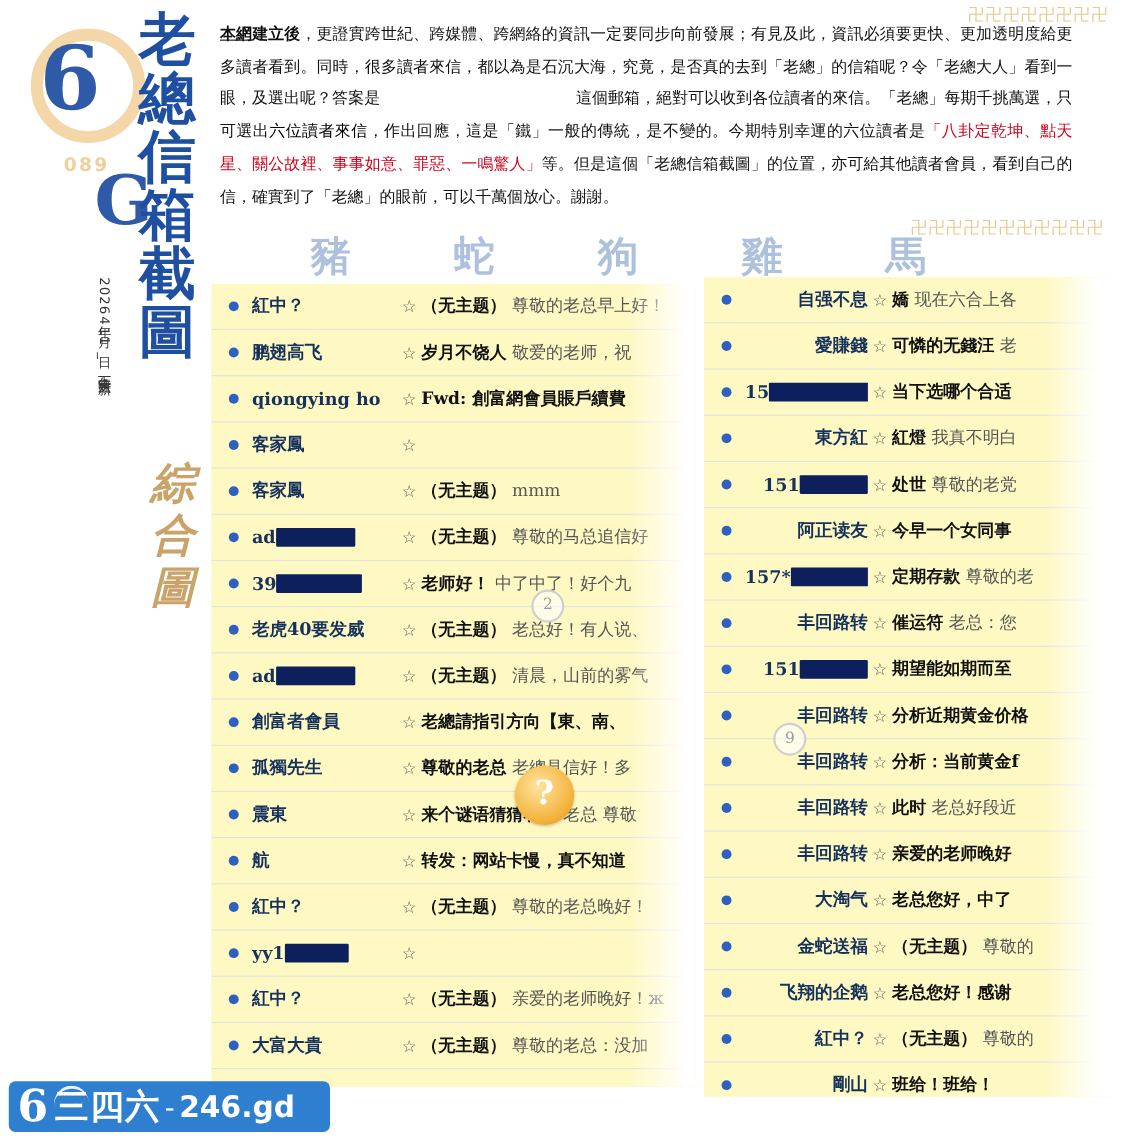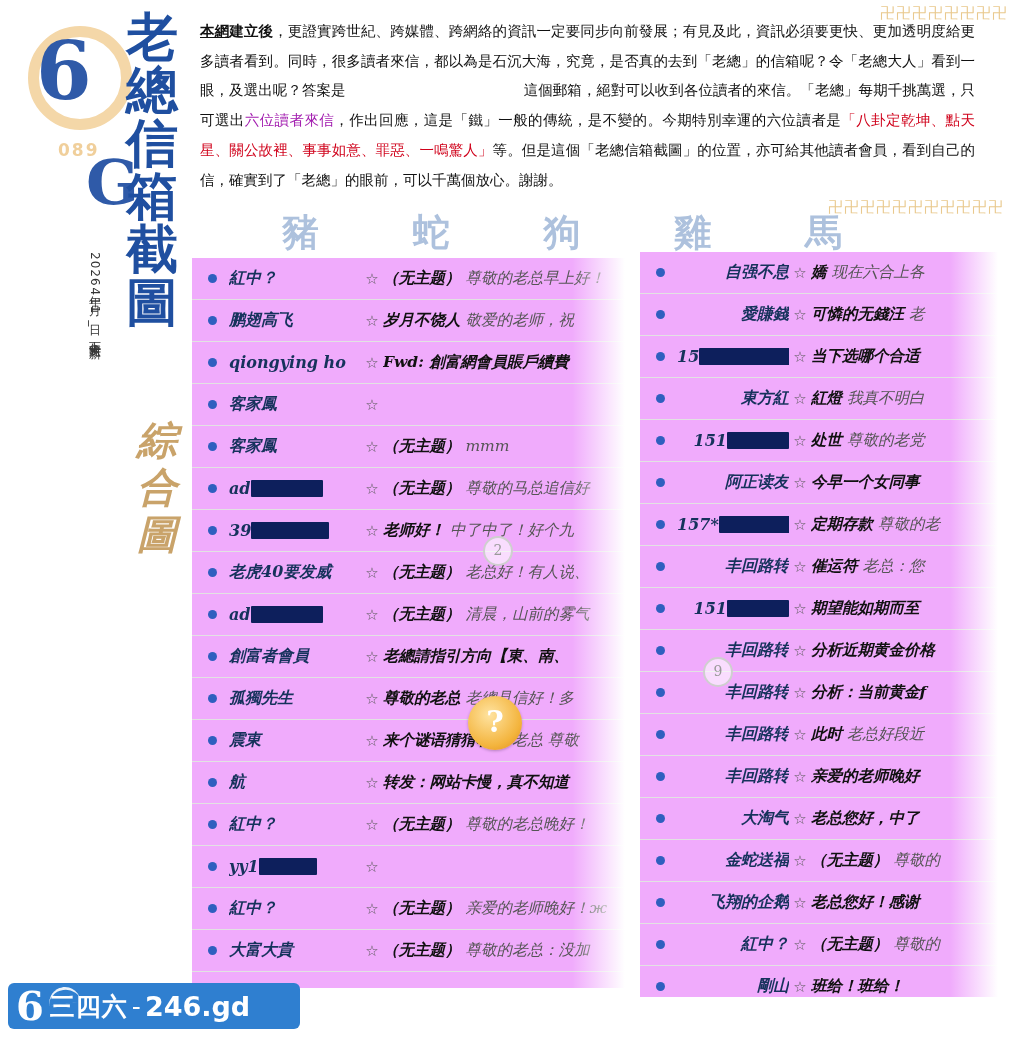--- a/index.html
+++ b/index.html
@@ -117,21 +117,21 @@
     left: 200px; top: 16px;
     width: 775px;
     font-family: "DejaVu Serif", "Liberation Serif", serif;
     font-size: 14.5px;
     line-height: 2.05;
     color: #111;
     text-align: justify;
   }
   .article .lead { font-weight: bold; }
   .article .u { text-decoration: underline; margin-top: 28px; }
-  .article .red { color: #a21caf; }
+  .article .red { color: #000000; }
   .article .boxred {
     color: #d0021b;
   }
   .article .gap { display: inline-block; width: 178px; }
 
   
   .zodiac {
     position: absolute;
     left: 282px; top: 208px;
     width: 560px;
@@ -140,23 +140,22 @@
     font-family: "DejaVu Serif","Liberation Serif", serif;
     font-size: 37px;
     font-weight: bold;
     color: #9fb7d8;
     opacity: .85;
   }
 
   
   .mailcol {
     position: absolute;
-    background: #f0abfc;
+    background: #fef9c3;
     overflow: hidden;
-    font-style: italic;
   }
   .mailcol.left  { left: 192px; top: 258px; width: 440px; height: 730px; }
   .mailcol.right { left: 640px; top: 252px; width: 370px; height: 745px; }
 
   .mailrow {
     display: flex;
     align-items: center;
     height: 42px;
     border-bottom: 1px solid #e2e2e2;
     padding: 0 2px;
@@ -266,21 +265,21 @@
     color: #fff;
   }
   .wm .six {
     font-size: 40px;
     font-weight: bold;
     font-family: "DejaVu Serif","Liberation Serif", serif;
     margin: 0 6px 0 8px;
     line-height: 1;
   }
   .wm .cn {
-    font-size: 25px;
+    font-size: 31px;
     font-weight: bold;
     font-family: Liberation Serif, serif;
     letter-spacing: 1px;
   }
   .wm .dash { font-size: 25px; margin: 0 4px; }
   .wm .dom {
     font-size: 27px;
     font-weight: bold;
     font-family: "DejaVu Sans","Liberation Sans", sans-serif;
   }

